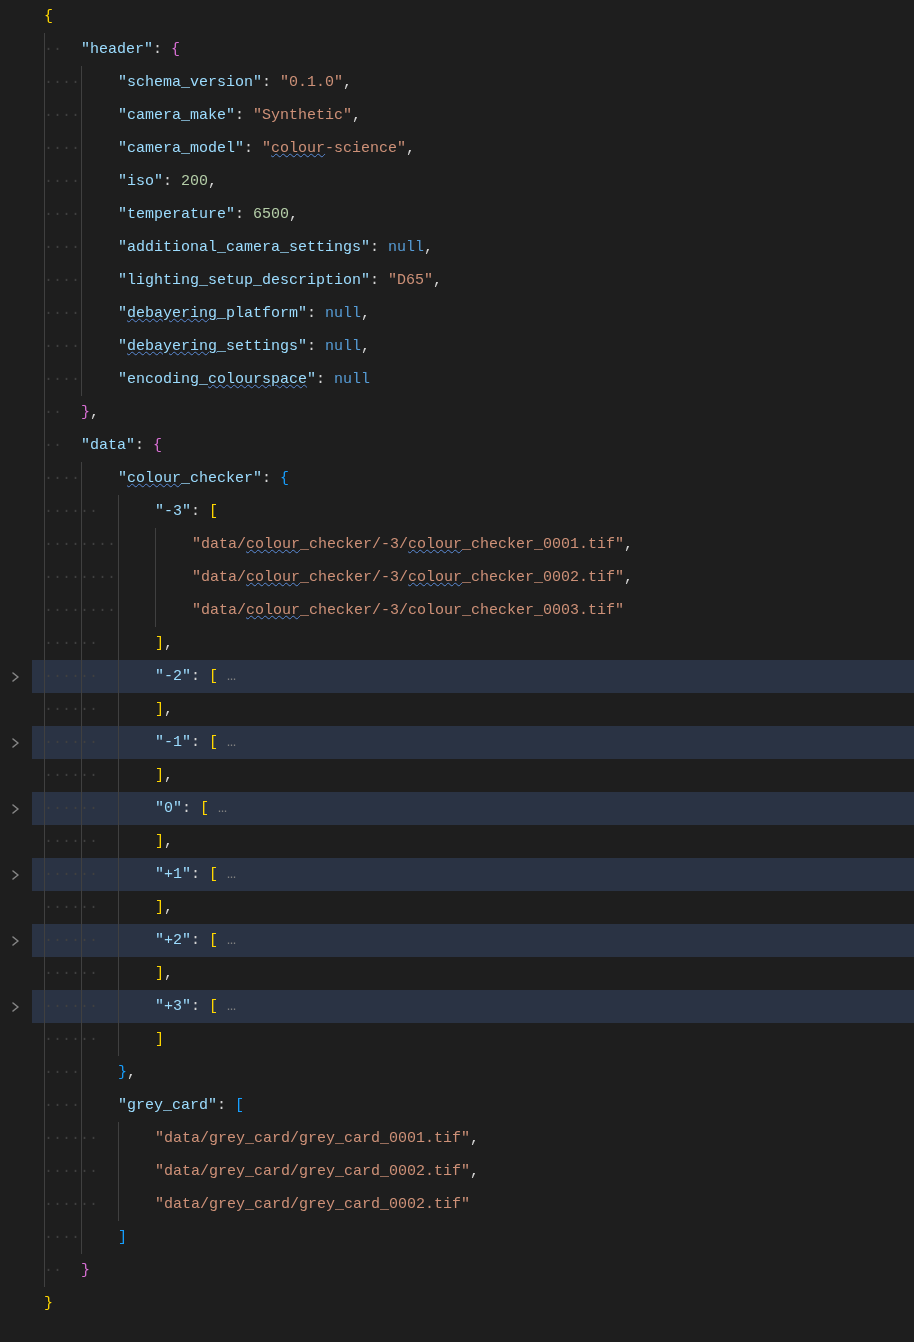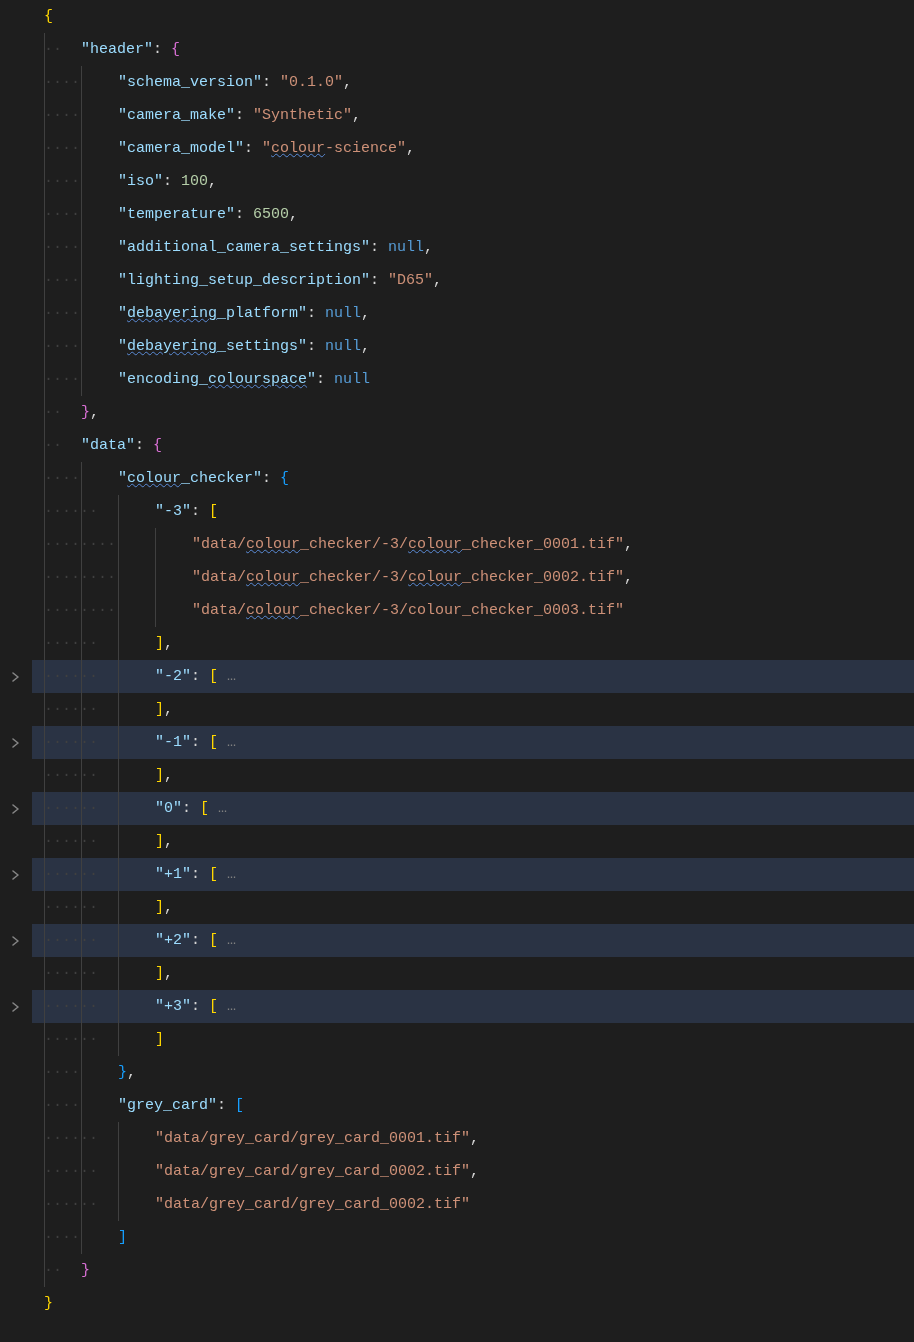--- a/index.html
+++ b/index.html
@@ -141,21 +141,21 @@
     <div class="gline"></div>
     <div class="gline"></div>
     <div class="gline"></div>
   </div>
 <div class="code" id="code">
     <div class="line"><span class="guides" style="width: 12px; height: 33px;"><span class="ws" style="position: absolute; left: 12px; top: 0px; line-height: 33px;"></span></span><span class="brace-a">{</span></div>
     <div class="line"><span class="guides" style="width: 49px; height: 33px;"><span class="guide" style="left: 12px;"></span><span class="ws" style="position: absolute; left: 12px; top: 0px; line-height: 33px;">··</span></span><span class="key">"header"</span><span class="colon">: </span><span class="brace-b">{</span></div>
     <div class="line"><span class="guides" style="width: 86px; height: 33px;"><span class="guide" style="left: 12px;"></span><span class="guide" style="left: 49px;"></span><span class="ws" style="position: absolute; left: 12px; top: 0px; line-height: 33px;">····</span></span><span class="key">"schema_version"</span><span class="colon">: </span><span class="str">"0.1.0"</span><span class="comma">,</span></div>
     <div class="line"><span class="guides" style="width: 86px; height: 33px;"><span class="guide" style="left: 12px;"></span><span class="guide" style="left: 49px;"></span><span class="ws" style="position: absolute; left: 12px; top: 0px; line-height: 33px;">····</span></span><span class="key">"camera_make"</span><span class="colon">: </span><span class="str">"Synthetic"</span><span class="comma">,</span></div>
     <div class="line"><span class="guides" style="width: 86px; height: 33px;"><span class="guide" style="left: 12px;"></span><span class="guide" style="left: 49px;"></span><span class="ws" style="position: absolute; left: 12px; top: 0px; line-height: 33px;">····</span></span><span class="key">"camera_model"</span><span class="colon">: </span><span class="str">"</span><span class="str sqerr">colour</span><span class="str">-science"</span><span class="comma">,</span></div>
-    <div class="line"><span class="guides" style="width: 86px; height: 33px;"><span class="guide" style="left: 12px;"></span><span class="guide" style="left: 49px;"></span><span class="ws" style="position: absolute; left: 12px; top: 0px; line-height: 33px;">····</span></span><span class="key">"iso"</span><span class="colon">: </span><span class="num">100</span><span class="comma">,</span></div>
+    <div class="line"><span class="guides" style="width: 86px; height: 33px;"><span class="guide" style="left: 12px;"></span><span class="guide" style="left: 49px;"></span><span class="ws" style="position: absolute; left: 12px; top: 0px; line-height: 33px;">····</span></span><span class="key">"iso"</span><span class="colon">: </span><span class="num">200</span><span class="comma">,</span></div>
     <div class="line"><span class="guides" style="width: 86px; height: 33px;"><span class="guide" style="left: 12px;"></span><span class="guide" style="left: 49px;"></span><span class="ws" style="position: absolute; left: 12px; top: 0px; line-height: 33px;">····</span></span><span class="key">"temperature"</span><span class="colon">: </span><span class="num">6500</span><span class="comma">,</span></div>
     <div class="line"><span class="guides" style="width: 86px; height: 33px;"><span class="guide" style="left: 12px;"></span><span class="guide" style="left: 49px;"></span><span class="ws" style="position: absolute; left: 12px; top: 0px; line-height: 33px;">····</span></span><span class="key">"additional_camera_settings"</span><span class="colon">: </span><span class="nul">null</span><span class="comma">,</span></div>
     <div class="line"><span class="guides" style="width: 86px; height: 33px;"><span class="guide" style="left: 12px;"></span><span class="guide" style="left: 49px;"></span><span class="ws" style="position: absolute; left: 12px; top: 0px; line-height: 33px;">····</span></span><span class="key">"lighting_setup_description"</span><span class="colon">: </span><span class="str">"D65"</span><span class="comma">,</span></div>
     <div class="line"><span class="guides" style="width: 86px; height: 33px;"><span class="guide" style="left: 12px;"></span><span class="guide" style="left: 49px;"></span><span class="ws" style="position: absolute; left: 12px; top: 0px; line-height: 33px;">····</span></span><span class="key">"</span><span class="key sqerr">debayering</span><span class="key">_platform"</span><span class="colon">: </span><span class="nul">null</span><span class="comma">,</span></div>
     <div class="line"><span class="guides" style="width: 86px; height: 33px;"><span class="guide" style="left: 12px;"></span><span class="guide" style="left: 49px;"></span><span class="ws" style="position: absolute; left: 12px; top: 0px; line-height: 33px;">····</span></span><span class="key">"</span><span class="key sqerr">debayering</span><span class="key">_settings"</span><span class="colon">: </span><span class="nul">null</span><span class="comma">,</span></div>
     <div class="line"><span class="guides" style="width: 86px; height: 33px;"><span class="guide" style="left: 12px;"></span><span class="guide" style="left: 49px;"></span><span class="ws" style="position: absolute; left: 12px; top: 0px; line-height: 33px;">····</span></span><span class="key">"encoding_</span><span class="key sqerr">colourspace</span><span class="key">"</span><span class="colon">: </span><span class="nul">null</span></div>
     <div class="line"><span class="guides" style="width: 49px; height: 33px;"><span class="guide" style="left: 12px;"></span><span class="ws" style="position: absolute; left: 12px; top: 0px; line-height: 33px;">··</span></span><span class="brace-b">}</span><span class="comma">,</span></div>
     <div class="line"><span class="guides" style="width: 49px; height: 33px;"><span class="guide" style="left: 12px;"></span><span class="ws" style="position: absolute; left: 12px; top: 0px; line-height: 33px;">··</span></span><span class="key">"data"</span><span class="colon">: </span><span class="brace-b">{</span></div>
     <div class="line"><span class="guides" style="width: 86px; height: 33px;"><span class="guide" style="left: 12px;"></span><span class="guide" style="left: 49px;"></span><span class="ws" style="position: absolute; left: 12px; top: 0px; line-height: 33px;">····</span></span><span class="key">"</span><span class="key sqerr">colour</span><span class="key">_checker"</span><span class="colon">: </span><span class="brace-c">{</span></div>
     <div class="line"><span class="guides" style="width: 123px; height: 33px;"><span class="guide" style="left: 12px;"></span><span class="guide" style="left: 49px;"></span><span class="guide" style="left: 86px;"></span><span class="ws" style="position: absolute; left: 12px; top: 0px; line-height: 33px;">······</span></span><span class="key">"-3"</span><span class="colon">: </span><span class="brace-d">[</span></div>

